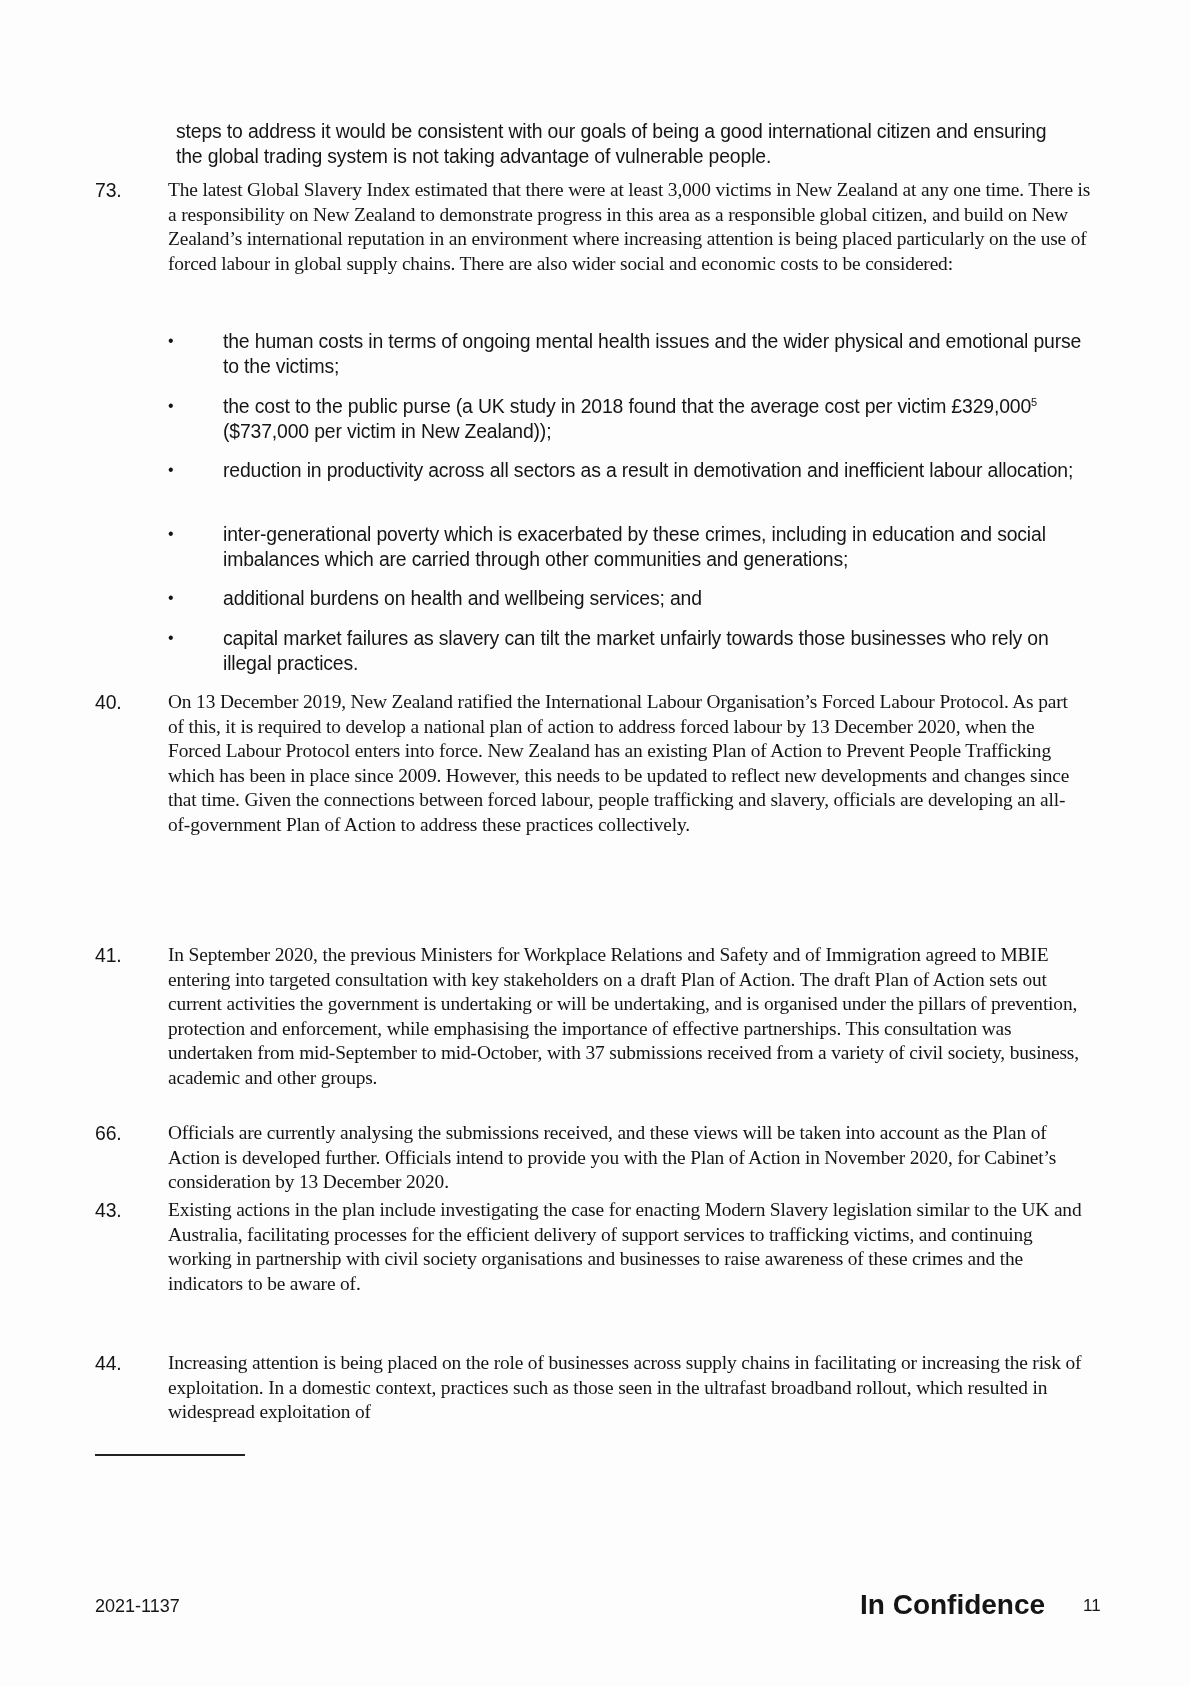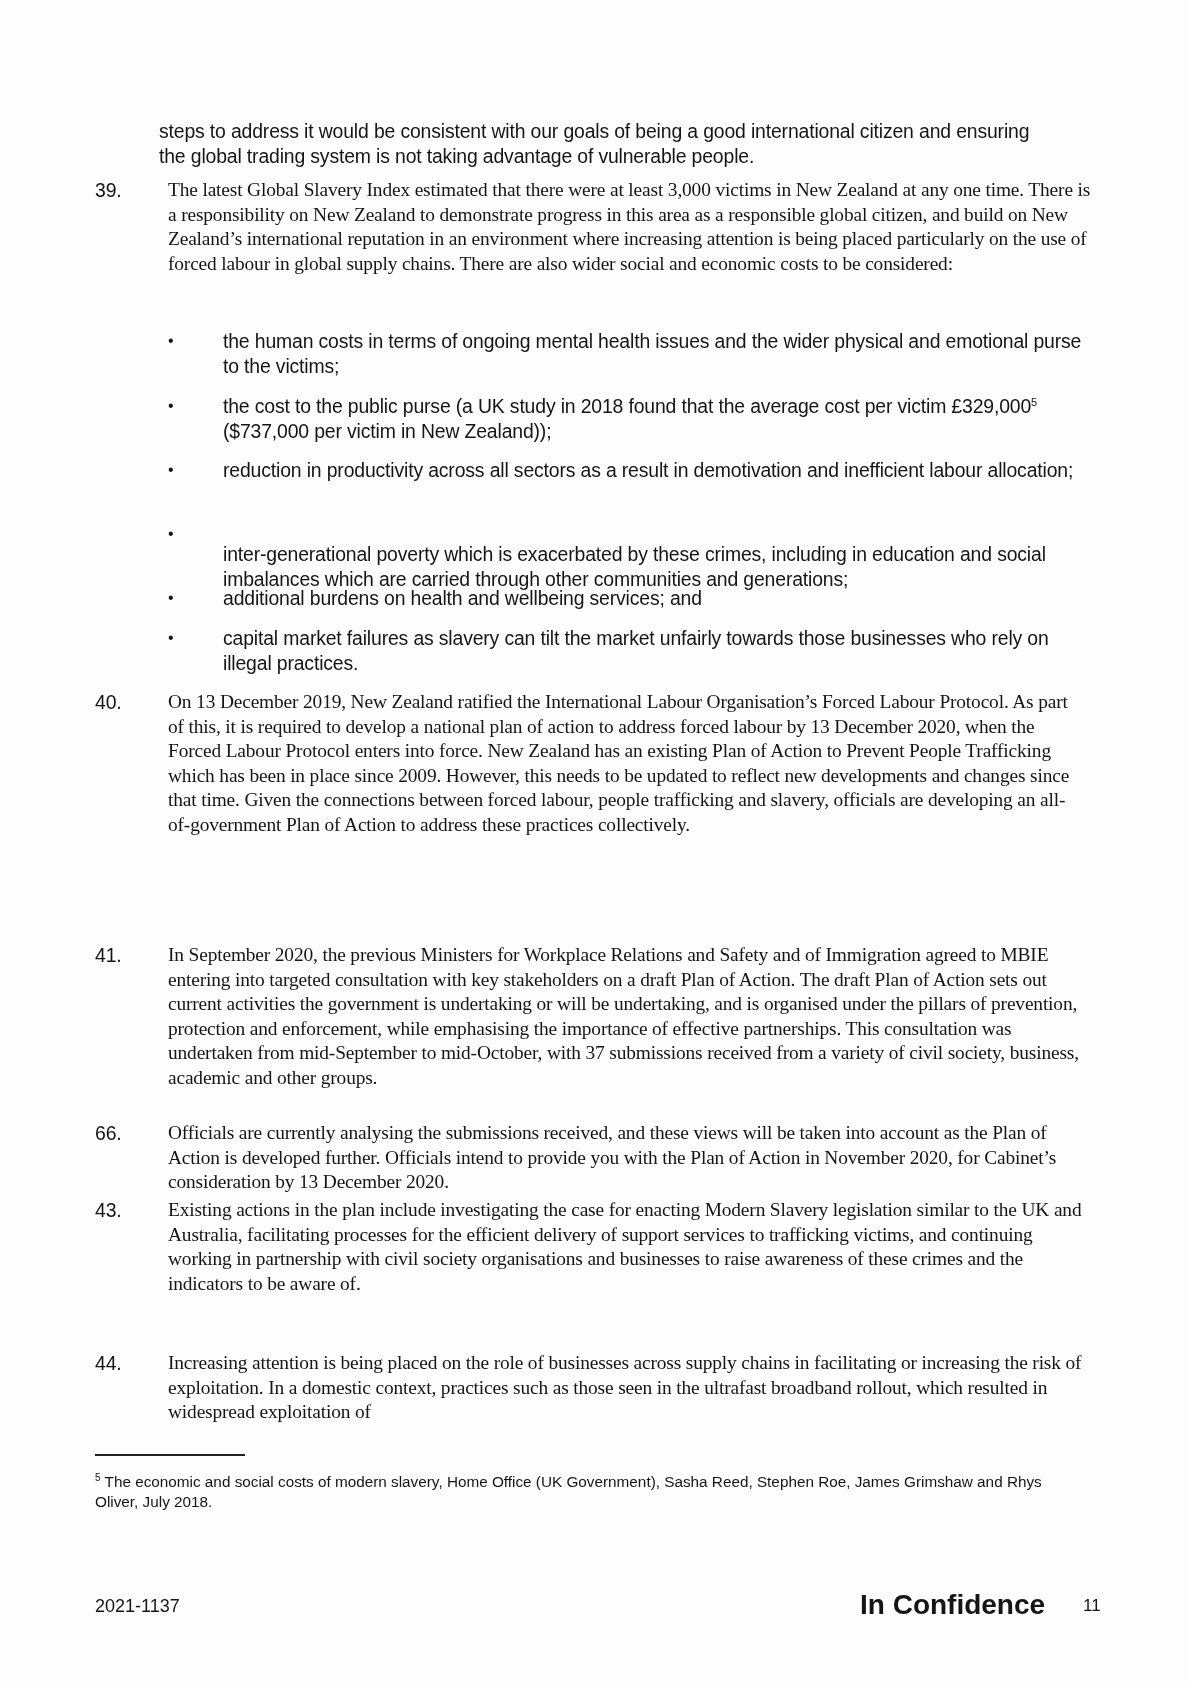--- a/index.html
+++ b/index.html
@@ -1,20 +1,20 @@
 <!DOCTYPE html>
 <html><head>
 <meta charset="utf-8">
 <style>
   html, body { margin:0; padding:0; background:#ffffff; }
   body { width:1190px; height:1686px; position:relative; overflow:hidden;
          font-family:"Liberation Sans", sans-serif; color:#151515; }
   .page { position:absolute; left:0; top:0; width:1190px; height:1686px; background:#fdfdfd; }
   .text { font-size:19.4px; line-height:24.5px; letter-spacing:-0.15px; }
-  .cont { position:absolute; left:159px; top:119px; width:900px; }
+  .cont { position:absolute; left:176px; top:119px; width:900px; }
   .para { position:absolute; left:95px; width:990px; }
   .para .num { position:absolute; left:0; top:0; width:70px; }
   .para .body { position:absolute; left:73px; width:915px;font-family:Liberation Serif, serif; }
   .bullet { position:absolute; left:168px; width:900px; }
   .bullet .dot { position:absolute; left:0; top:0; width:30px; font-size:16px; }
   .bullet .btxt { position:absolute; left:55px; width:860px; }
   sup { font-size:11px; line-height:0; vertical-align:super; }
   .fnrule { position:absolute; left:95px; top:1454px; width:150px; height:2px; background:#222; }
   .footnote { position:absolute; left:95px; top:1472px; width:990px; font-size:15.3px; line-height:20px; }
   .footnote sup { font-size:10px; }
@@ -23,42 +23,42 @@
   .footer-page { position:absolute; left:1083px; top:1596px; font-size:17px; }
 </style>
 </head>
 <body>
 
 <div class="page">
 
   <div class="cont text">steps to address it would be consistent with our goals of being a good international citizen and ensuring the global trading system is not taking advantage of vulnerable people.</div>
 
   <div class="para text" style="top:178px;">
-    <span class="num">39.</span>
+    <span class="num">73.</span>
     <div class="body" style="width:925px;">The latest Global Slavery Index estimated that there were at least 3,000 victims in New Zealand at any one time. There is a responsibility on New Zealand to demonstrate progress in this area as a responsible global citizen, and build on New Zealand’s international reputation in an environment where increasing attention is being placed particularly on the use of forced labour in global supply chains. There are also wider social and economic costs to be considered:</div>
   </div>
 
   <div class="bullet text" style="top:329px;">
     <span class="dot">•</span>
     <div class="btxt">the human costs in terms of ongoing mental health issues and the wider physical and emotional purse to the victims;</div>
   </div>
 
   <div class="bullet text" style="top:394px;">
     <span class="dot">•</span>
     <div class="btxt"><span>the cost to the public purse (a UK study in 2018 found that the average cost per victim £329,000</span><sup>5</sup><span> ($737,000 per victim in New Zealand));</span></div>
   </div>
 
   <div class="bullet text" style="top:458px;">
     <span class="dot">•</span>
     <div class="btxt">reduction in productivity across all sectors as a result in demotivation and inefficient labour allocation;</div>
   </div>
 
   <div class="bullet text" style="top:522px;">
     <span class="dot">•</span>
-    <div class="btxt" style="width:880px;margin-top:20px;">inter-generational poverty which is exacerbated by these crimes, including in education and social imbalances which are carried through other communities and generations;</div>
+    <div class="btxt" style="width:880px;">inter-generational poverty which is exacerbated by these crimes, including in education and social imbalances which are carried through other communities and generations;</div>
   </div>
 
   <div class="bullet text" style="top:586px;">
     <span class="dot">•</span>
     <div class="btxt">additional burdens on health and wellbeing services; and</div>
   </div>
 
   <div class="bullet text" style="top:626px;">
     <span class="dot">•</span>
     <div class="btxt">capital market failures as slavery can tilt the market unfairly towards those businesses who rely on illegal practices.</div>
@@ -84,19 +84,18 @@
     <div class="body">Existing actions in the plan include investigating the case for enacting Modern Slavery legislation similar to the UK and Australia, facilitating processes for the efficient delivery of support services to trafficking victims, and continuing working in partnership with civil society organisations and businesses to raise awareness of these crimes and the indicators to be aware of.</div>
   </div>
 
   <div class="para text" style="top:1351px;">
     <span class="num">44.</span>
     <div class="body">Increasing attention is being placed on the role of businesses across supply chains in facilitating or increasing the risk of exploitation. In a domestic context, practices such as those seen in the ultrafast broadband rollout, which resulted in widespread exploitation of</div>
   </div>
 
   <div class="fnrule"></div>
 
-  <div class="footnote"><sup>5</sup><span> The economic and social costs of modern slavery, Home Office (UK Government), Sasha Reed, Stephen Roe, James Grimshaw and Rhys Oliver, July 2018.</span></div>
 
   <div class="footer-ref">2021-1137</div>
   <div class="footer-class">In Confidence</div>
   <div class="footer-page">11</div>
 
 </div>
 
 </body></html>

